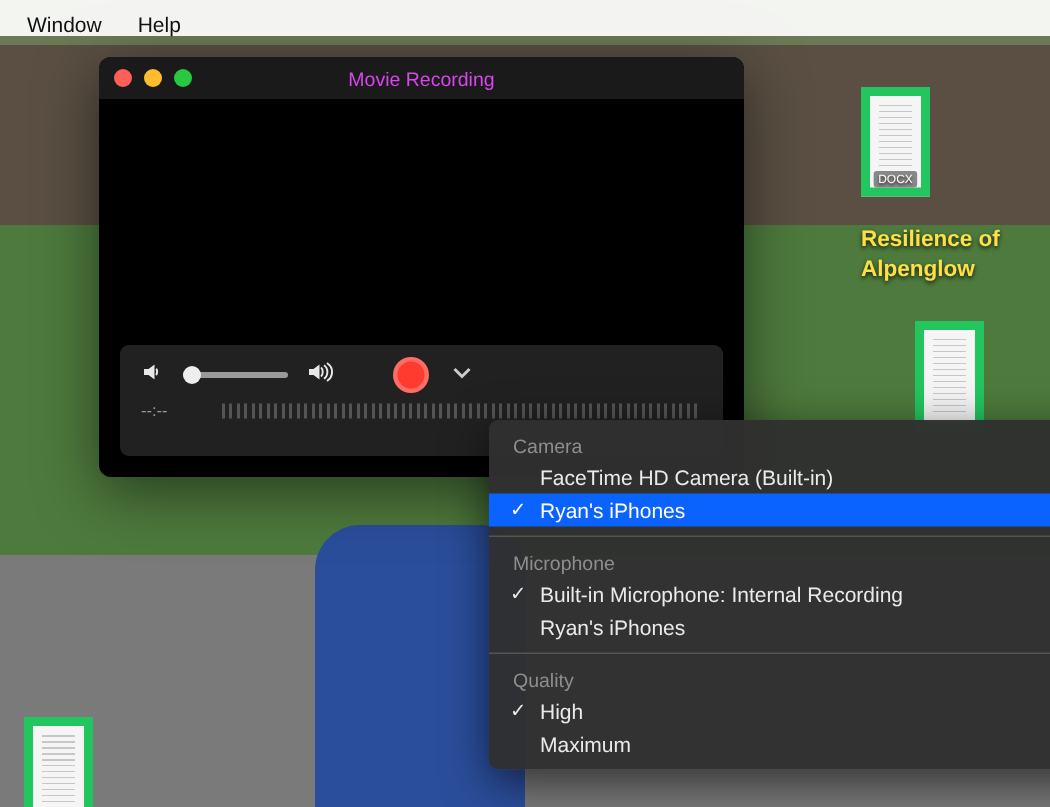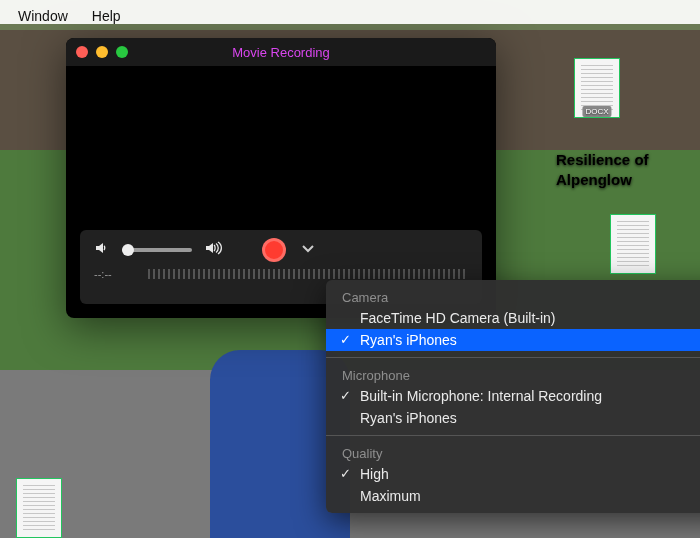--- a/index.html
+++ b/index.html
@@ -11,25 +11,25 @@
   .bg-grass { position:absolute; top:150px; left:0; right:0; height:230px; background:#4e7a3d; }
   .bg-path  { position:absolute; top:370px; left:0; right:0; bottom:0; background:#7a7a7a; }
   .bg-shirt { position:absolute; top:350px; left:210px; width:140px; height:190px; background:#2b4e9c; border-radius:30px 30px 0 0; }
 
   
   .menubar { position:absolute; top:0; left:0; right:0; height:24px; background:rgba(255,255,255,0.92); display:flex; align-items:flex-end; padding:0 6px; font-size:14px; color:#111; z-index:50; }
   .menubar .item { padding:0 12px; cursor:default; }
 
   
   .desk-icon { position:absolute; width:54px; text-align:center; color:#fff; font-size:11px; text-shadow:0 1px 2px rgba(0,0,0,0.8); }
-  .desk-icon .page { width:46px; height:60px; background:#f5f5f5; border:1px solid #22c55e; margin:0 auto 4px; position:relative; }
+  .desk-icon .page { width:46px; height:73px; background:#f5f5f5; border:6px solid #22c55e; margin:0 auto 4px; position:relative; }
   .desk-icon .page::before { content:""; position:absolute; top:6px; left:6px; right:6px; bottom:6px;
      background:repeating-linear-gradient(#bbb, #bbb 1px, transparent 1px, transparent 4px); opacity:.8; }
   .desk-icon .badge { position:absolute; bottom:0; left:50%; transform:translateX(-50%); background:#888; color:#fff; font-size:8px; padding:1px 3px; border-radius:2px; }
-  .desk-text { position:absolute; color:#000000; font-size:15px; font-weight:600; text-shadow:0 1px 3px rgba(0,0,0,0.8); line-height:1.3; }
+  .desk-text { position:absolute; color:#fde047; font-size:15px; font-weight:600; text-shadow:0 1px 3px rgba(0,0,0,0.8); line-height:1.3;margin-left:18px; }
 
   
   .qt-window { position:absolute; top:38px; left:66px; width:430px; height:280px; background:#000; border-radius:8px; box-shadow:0 10px 40px rgba(0,0,0,0.5); overflow:hidden; z-index:30; }
   .titlebar { position:relative; height:28px; background:#1a1a1a; display:flex; align-items:center; justify-content:center; }
   .traffic { position:absolute; left:10px; top:8px; display:flex; gap:8px; }
   .traffic .dot { width:12px; height:12px; border-radius:50%; }
   .dot.red{background:#ff5f57;} .dot.yellow{background:#ffbd2e;} .dot.green{background:#28c840;}
   .title { color:#d946ef; font-size:13px; }
 
   .controls-bar { position:absolute; bottom:14px; left:14px; right:14px; height:74px;

